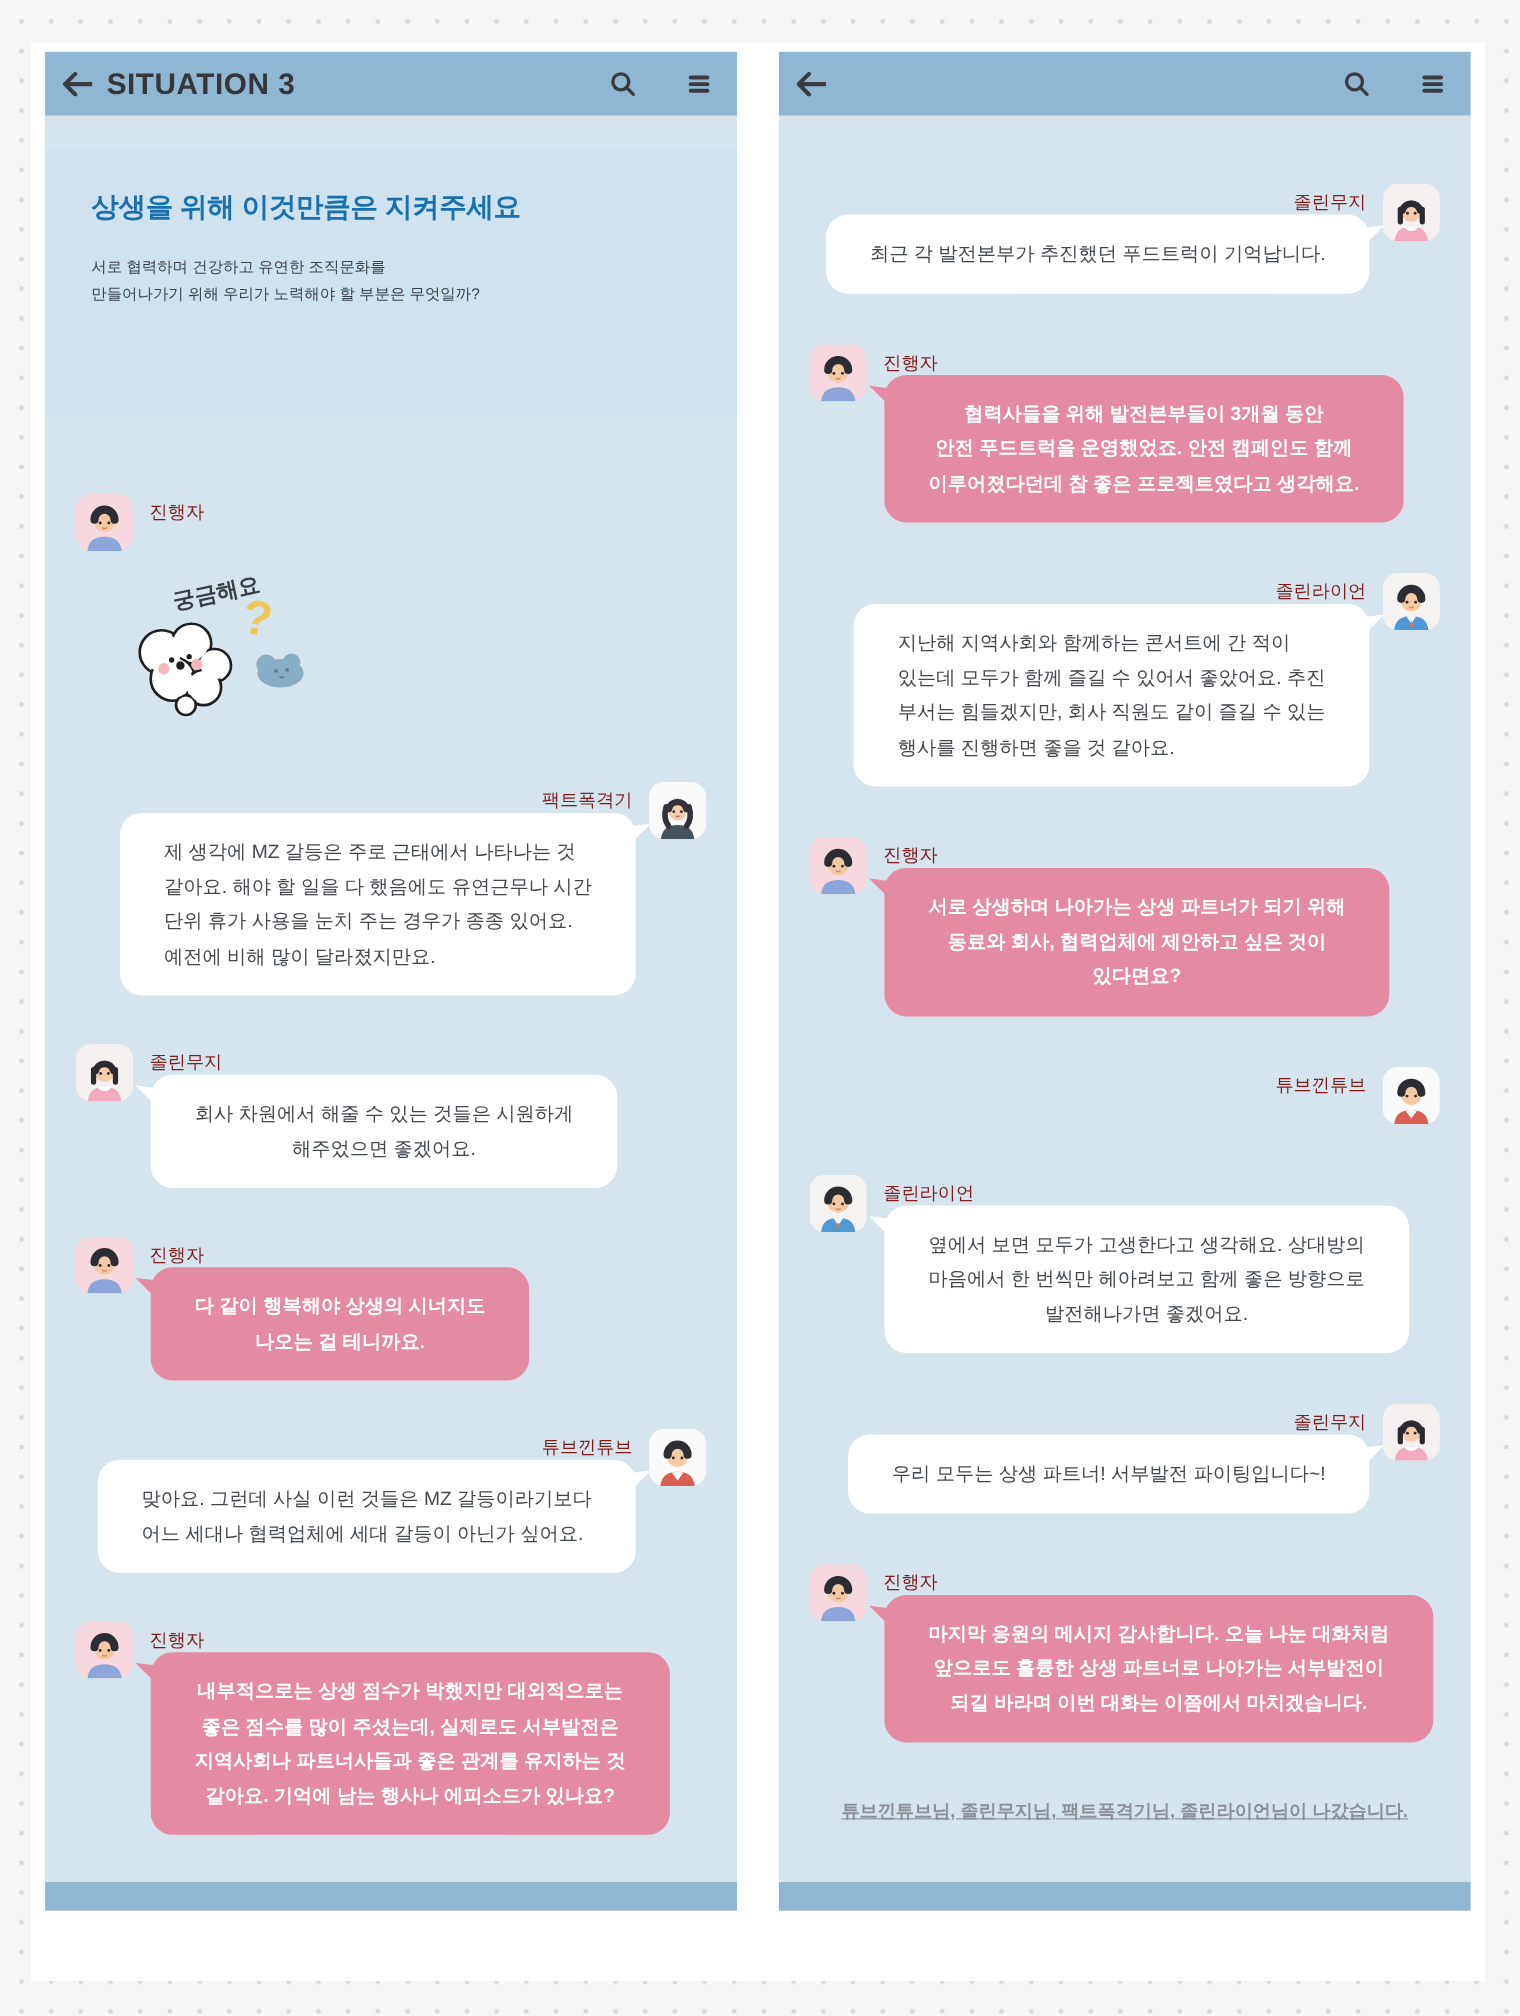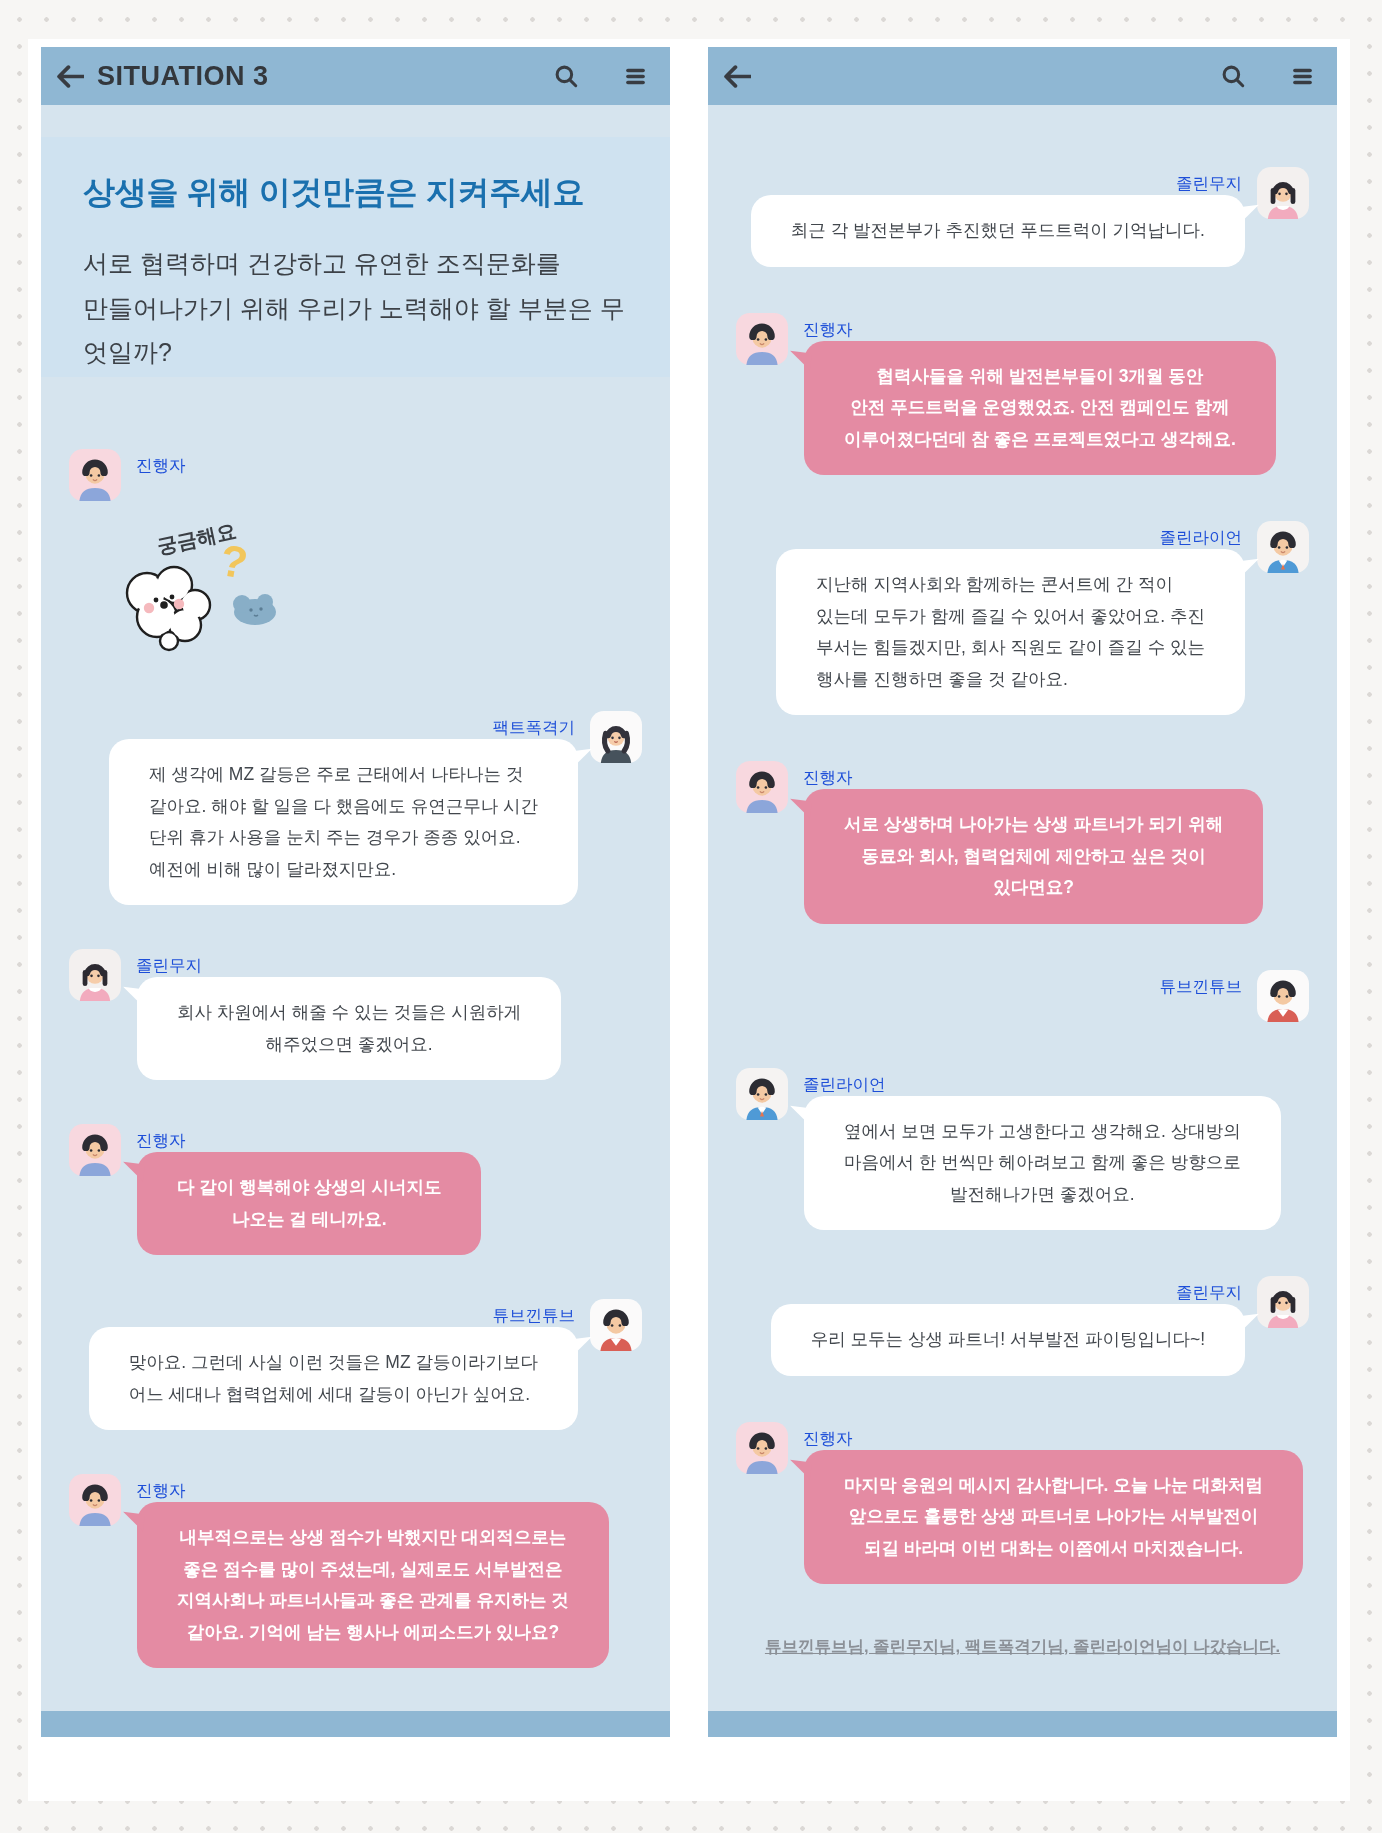--- a/index.html
+++ b/index.html
@@ -14,33 +14,33 @@
     display:flex;flex-direction:column;overflow:hidden;flex:none;gap:32px;}
   
   .bar{height:58px;background:#8fb7d3;flex:none;display:flex;align-items:center;
     justify-content:space-between;padding:0 18px 0 16px;box-sizing:border-box;}
   .bar-left{display:flex;align-items:center;gap:13px;}
   .bar-right{display:flex;align-items:center;gap:44px;padding-right:4px;}
   .bar-title{font-size:27px;font-weight:800;letter-spacing:0.5px;color:#33373c;}
   .icon-btn{display:inline-flex;align-items:center;justify-content:center;cursor:pointer;}
   
   .intro{height:240px;box-sizing:border-box;background:#cfe2f0;padding:34px 42px 0;flex:none;}
-  .intro h1{margin:0 0 26px;font-size:32px;font-weight:800;color:#1a70ae;letter-spacing:-0.3px;}
-  .intro p{margin:0;font-size:25px;line-height:1.78;color:#3c4147;white-space:pre-line;}
+  .intro h1{margin:0 0 26px;font-size:25px;font-weight:800;color:#1a70ae;letter-spacing:-0.3px;}
+  .intro p{margin:0;font-size:14px;line-height:1.78;color:#3c4147;white-space:pre-line;}
   
   .chat{flex:1;padding:40px 28px 0;display:flex;flex-direction:column;overflow:hidden;}
   .chat.tight-top{padding-top:30px;}
   .msg{display:flex;flex-direction:column;margin-bottom:44px;}
   .panel.right-panel .msg{margin-bottom:46px;}
   .msg.left{align-items:flex-start;}
   .msg.right{align-items:flex-end;}
   .msg-head{display:flex;align-items:flex-start;gap:15px;height:52px;}
   .msg.right .msg-head{flex-direction:row-reverse;}
   .avatar{width:52px;height:52px;flex:none;display:block;}
-  .name{font-size:16.5px;color:#1d4ed8;margin-top:6px;font-family:Liberation Mono, monospace;}
+  .name{font-size:16.5px;color:#7f1d1d;margin-top:6px;font-family:Liberation Mono, monospace;}
   .bubble{--bb:#ffffff;position:relative;border-radius:20px;padding:20px 40px;
     font-size:17.5px;line-height:1.8;white-space:pre-line;margin-top:-24px;
     max-width:505px;background:var(--bb);}
   .msg.left .bubble{margin-left:68px;text-align:center;}
   .msg.right .bubble{margin-right:64px;}
   .bubble.white{color:#42474d;}
   .bubble.pink{--bb:#e48ba3;color:#ffffff;font-weight:700;}
   .msg.left .bubble::before{content:"";position:absolute;left:-15px;top:11px;
     border:solid transparent;border-width:0 22px 17px 0;border-right-color:var(--bb);
     transform:rotate(7deg);}

